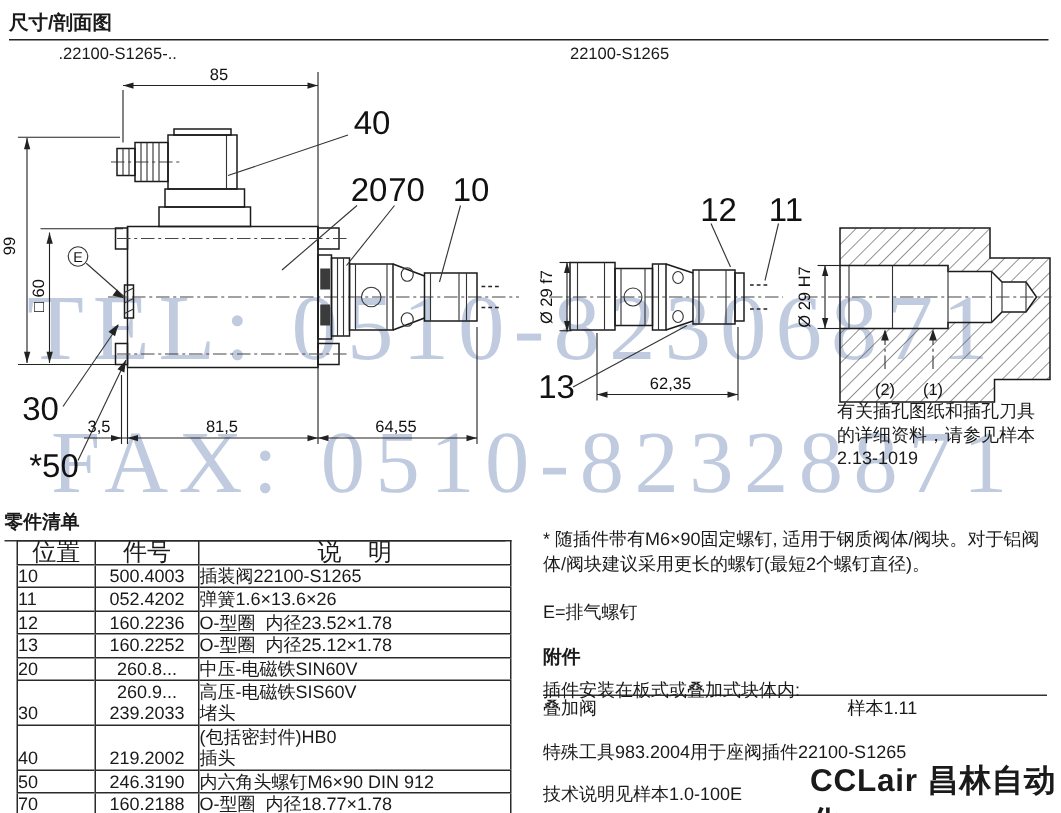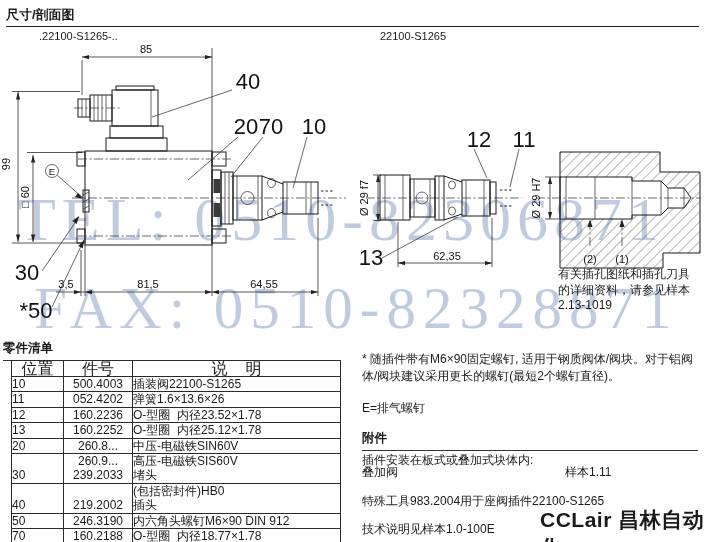--- a/index.html
+++ b/index.html
@@ -37,21 +37,21 @@
   table.parts th{font-size:16px;font-weight:normal;line-height:15px;padding:0;
                  border-left:1px solid #2a2a2a;text-align:center;white-space:pre;}
   table.parts td{font-size:12px;line-height:14.4px;padding:0;
                  border-left:1px solid #2a2a2a;border-top:1px solid #2a2a2a;white-space:pre;}
   table.parts tr.nt td{border-top:none;}
   .c0{width:51px;}.c1{width:68px;text-align:center;}.c2{width:207px;}
   td.c0{padding-left:13px;}td.c1{padding-left:9px;}td.c2{padding-left:9px;margin-left:18px;}
   
   .rnote{z-index:2;font-size:12px;line-height:16.5px;}
   .acc-title{left:362px;top:430px;width:336px;font-size:12.5px;font-weight:bold;
-             border-bottom:1.2px solid #333;padding-bottom:3px;z-index:2;}
+             border-bottom:1.2px solid #333;padding-bottom:16px;z-index:2;}
   .brand{left:540px;top:506px;font-size:21px;font-weight:bold;z-index:2;letter-spacing:0.5px;}
 </style>
 </head>
 <body>
 
 <div class="wm wm1">TEL: 0510-82306871</div>
 <div class="wm wm2">FAX: 0510-82328871</div>
 
 <div class="abs page-title">尺寸/剖面图</div>
 <div class="abs sub-label" style="left:6px;margin-left:33px;">.22100-S1265-..</div>

